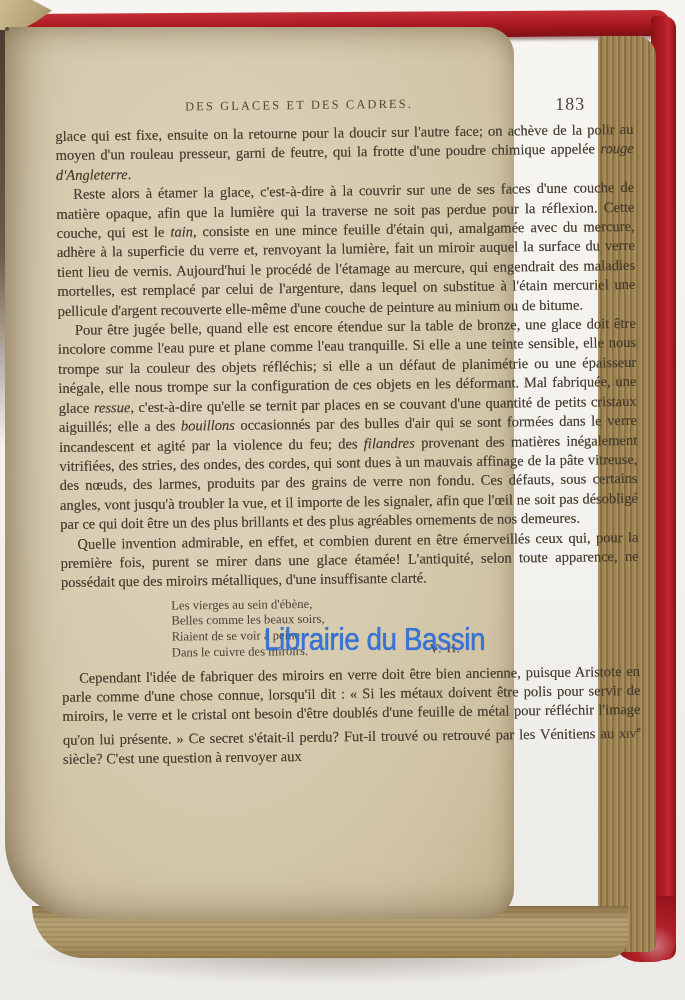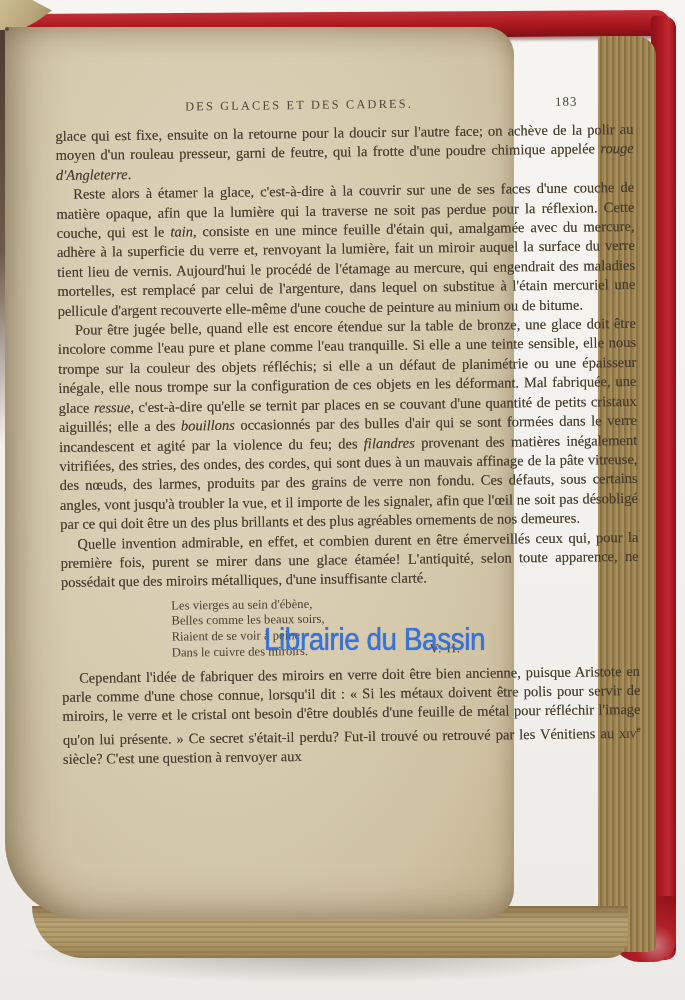--- a/index.html
+++ b/index.html
@@ -70,21 +70,21 @@
   .page-content{
     position:absolute;left:50px;top:72px;width:578px;
     transform:rotate(-0.7deg);transform-origin:0 0;
     color:#463c2e;z-index:5;
   }
   .header-row{position:relative;height:20px;margin-bottom:8px;}
   .running-header{
     position:absolute;left:130px;top:2px;
     font-size:12.3px;letter-spacing:2.2px;color:#51463a;white-space:nowrap;
   }
-  .page-number{position:absolute;left:500px;top:1px;font-size:13px;letter-spacing:1px;color:#51463a;}
+  .page-number{position:absolute;left:500px;top:1px;font-size:18px;letter-spacing:1px;color:#51463a;}
 
   .para{
     margin:0;text-align:justify;
     font-size:14.5px;line-height:19.4px;
     text-shadow:0 0 .4px rgba(70,60,45,.55);
   }
   .para.indent{text-indent:17px;}
   sup{font-size:9px;}
 
   .poem{

